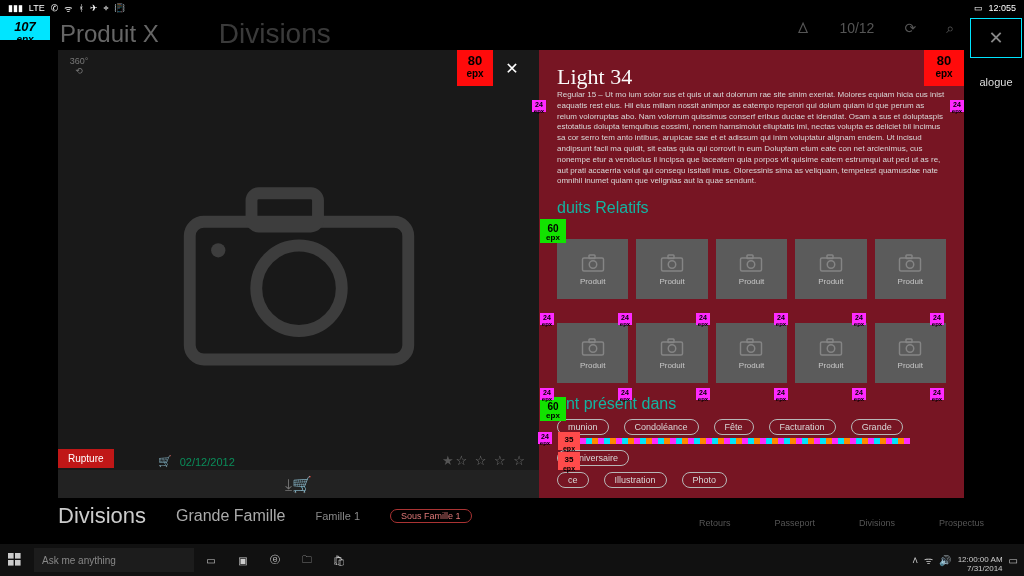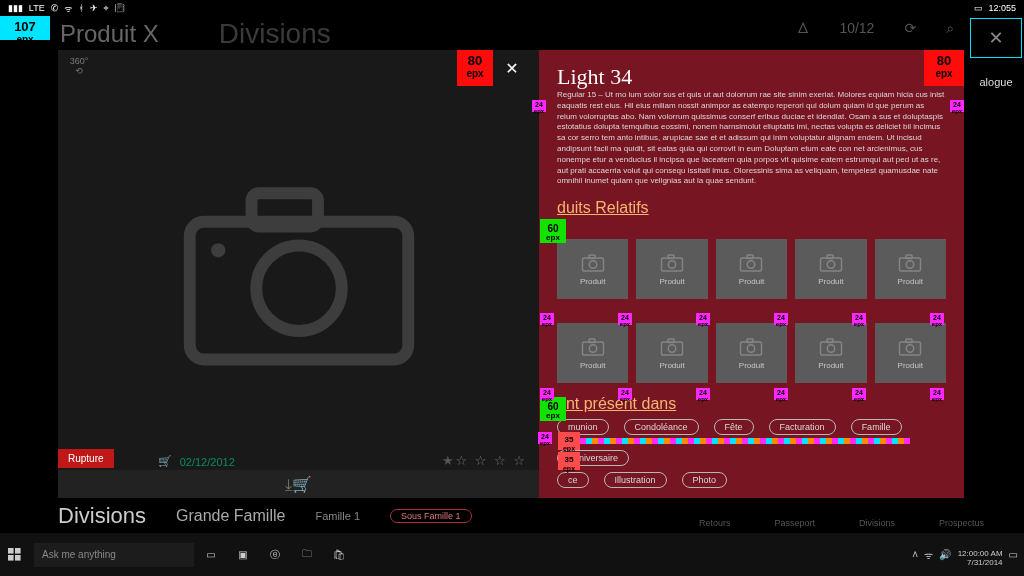--- a/index.html
+++ b/index.html
@@ -43,21 +43,21 @@
   .avail-row { position: absolute; bottom: 30px; left: 100px; display:flex; gap:8px; align-items:center; color:#0a8d5a; font-size:11px; }
   .stars { position: absolute; bottom: 30px; right: 12px; color: #777; font-size: 13px; letter-spacing: 2px; }
   .stars .on { color: #555; }
   .add-bar { position: absolute; left:0; right:0; bottom:0; height: 28px; background: rgba(255,255,255,0.04); display:flex; align-items:center; justify-content:center; color:#777; }
 
   
   .right-pane { width: 425px; background: #7a1624; position: relative; color: #fff; padding: 14px 18px 8px 18px; overflow: hidden; }
   .right-pane.scrim::before { content:""; position:absolute; inset:0; background: rgba(0,0,0,0.02); }
   .rp-title { font-size: 22px; font-weight: 300; margin-bottom: 0; font-family: Liberation Serif, serif; }
   .rp-desc { font-size: 8px; line-height: 1.35; color: #ddd; margin-bottom: 10px; }
-  .rp-section { font-size: 16px; font-weight: 300; margin: 12px 0 6px 0; color: #fdba74; text-decoration: underline; }
+  .rp-section { font-size: 16px; font-weight: 300; margin: 12px 0 6px 0; color: #14b8a6; }
   .rp-grid { display: grid; grid-template-columns: repeat(5, 1fr); gap: 8px 8px; margin-bottom: 6px; }
   .tile { background: #5d5d5d; display:flex; flex-direction:column; align-items:center; justify-content:center; color:#aaa; font-size:8px; height:60px;margin-top:16px; }
   .tile .lbl { margin-top: 4px; color: #ccc; }
   .chips { display:flex; flex-wrap: wrap; gap: 15px; margin-top:2px; }
   .chip { border:1px solid #bbb; color:#ddd; border-radius: 12px; padding: 2px 10px; font-size: 9px; }
 
   .ellipsis { position:absolute; top:8px; right:6px; color:#fff; font-size:18px; letter-spacing:0; }
 
   
   .ruler-h { position:absolute; height:6px; display:flex; }
@@ -67,21 +67,21 @@
   
   .crumbs { position:absolute; left:58px; right:60px; bottom:48px; height:24px; display:flex; align-items:center; gap:30px; color:#888; font-size:13px; }
   .crumb-main { color:#ccc; font-size:22px; font-weight:300; }
   .crumb-sub  { color:#aaa; font-size:16px; }
   .crumb-link { color:#888; font-size:11px; }
   .crumb-pill { border:1px solid #a33; color:#d77; border-radius:10px; padding:1px 10px; font-size:9px; }
 
   .foot-links { position:absolute; right:40px; bottom:48px; display:flex; gap:44px; color:#555; font-size:9px; }
 
   
-  .taskbar { position:absolute; left:0; right:0; bottom:0; height:43px; background:#111; display:flex; align-items:center; color:#ccc; font-size:10px; }
+  .taskbar { position:absolute; left:0; right:0; bottom:0; height:32px; background:#111; display:flex; align-items:center; color:#ccc; font-size:10px; }
   .tb-left { display:flex; align-items:center; gap:2px; }
   .tb-btn { width:30px; height:30px; display:flex; align-items:center; justify-content:center; }
   .tb-search { width:160px; height:24px; background:#1c1c1c; color:#888; display:flex; align-items:center; padding:0 8px; margin-left:2px; font-size:10px;}
   .tb-right { margin-left:auto; display:flex; align-items:center; gap:6px; padding-right:6px; }
   .tb-clock { text-align:right; font-size:8px; line-height:1.1;margin-top:9px; }
 
   svg { display:block; }
 </style>
 </head>
 <body>
@@ -117,21 +117,21 @@
       <span>⌕</span>
     </div>
   </div>
 
   <div class="top-close">
     <span>✕</span>
   </div>
 
   <div class="catalogue-tab">alogue</div>
 
-  <div class="callout cyan" style="top:16px; left:0; width:50px; height:24px;">
+  <div class="callout cyan" style="top:16px; left:0; width:50px; height:24px;font-style:italic;">
     <div class="num">107</div>
       <div class="unit">epx</div>
   </div>
 
   <div class="main-row">
 
     <div class="left-pane">
       <div class="rotate-360">
         <div>360°</div>
         <div>⟲</div>
@@ -255,21 +255,21 @@
             <div class="lbl">Produit</div>
           </div>
         </div>
 
       <div class="rp-section">ent présent dans</div>
       <div class="chips" id="chips1">
           <span class="chip">munion</span>
           <span class="chip">Condoléance</span>
           <span class="chip">Fête</span>
           <span class="chip">Facturation</span>
-          <span class="chip">Famille</span>
+          <span class="chip">Grande</span>
           <span class="chip">Anniversaire</span>
         </div>
       <div class="chips" style="margin-top:6px;" id="chips2">
           <span class="chip">ce</span>
           <span class="chip">Illustration</span>
           <span class="chip">Photo</span>
         </div>
     </div>
   </div>
 

